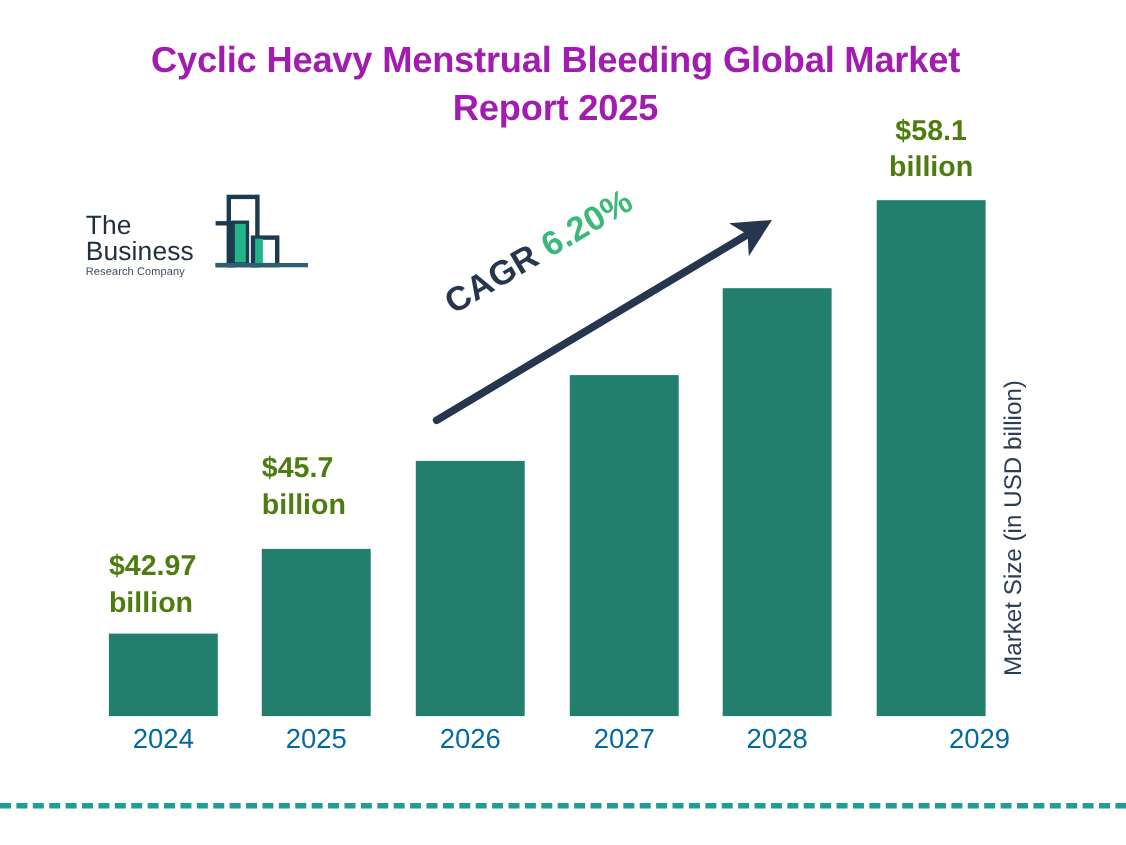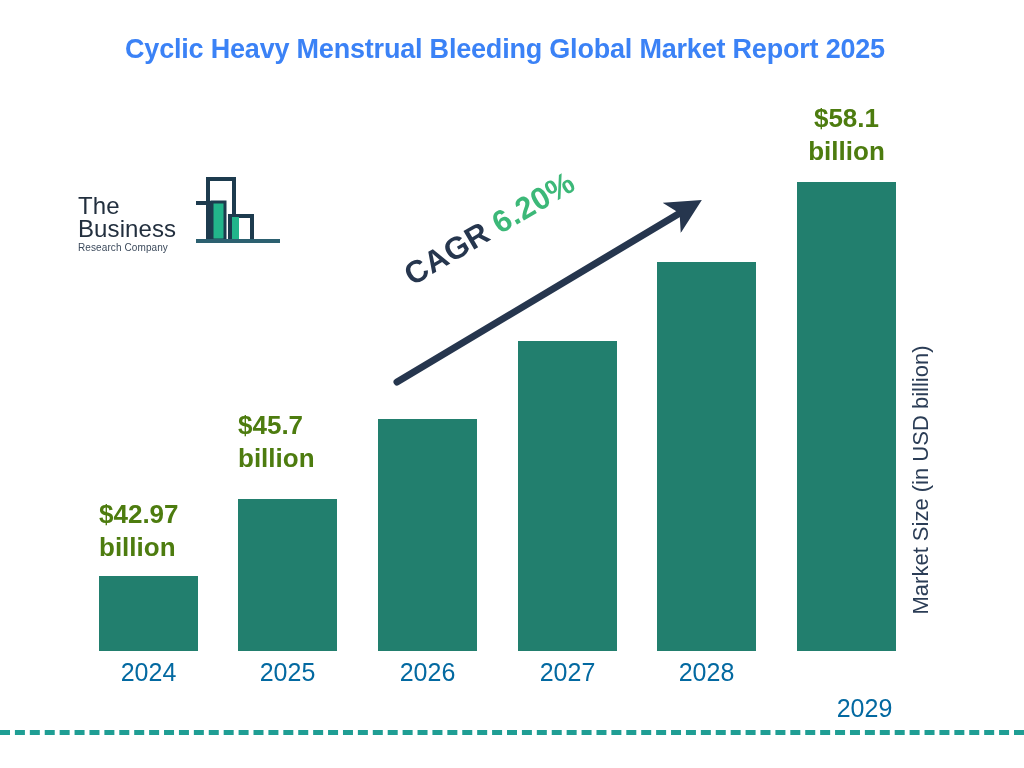--- a/index.html
+++ b/index.html
@@ -22,23 +22,23 @@
 
   
   .chart-title {
     position: absolute;
     left: 90px;
     top: 32px;
     width: 830px;
     text-align: center;
     font-family: "Liberation Sans", sans-serif;
     font-weight: bold;
-    font-size: 27px;
+    font-size: 33px;
     line-height: 1.32;
-    color: #3b82f6;
+    color: #a21caf;
     letter-spacing: -0.2px;
   }
 
   
   .logo-block {
     position: absolute;
     left: 78px;
     top: 180px;
     width: 210px;
     height: 70px;
@@ -215,21 +215,21 @@
     <div class="x-tick-label" style="left:518px;width:99px;">2027</div>
 
     <div class="bar" style="left:657px;width:99px;height:389px;"></div>
     <div class="x-tick-label" style="left:657px;width:99px;">2028</div>
 
     <div class="bar" style="left:797px;width:99px;height:469px;"></div>
     <div class="bar-value-label" style="left:800px;top:102px;text-align:center;width:93px;">
       <span class="amt">$58.1</span>
       <span class="unit">billion</span>
     </div>
-    <div class="x-tick-label" style="left:815px;width:99px;margin-top:36px;">2029</div>
+    <div class="x-tick-label" style="left:841px;width:99px;">2029</div>
 
   </div>
 
   <span class="cagr-arrow">
     <svg width="325" height="200" viewBox="0 0 325 200" xmlns="http://www.w3.org/2000/svg">
       <defs>
         <marker id="arrowhead" markerWidth="5" markerHeight="5" refX="2.2" refY="2.5" orient="auto">
           <path d="M0,0 L5,2.5 L0,5 L1.3,2.5 Z" fill="#26364e"></path>
         </marker>
       </defs>

